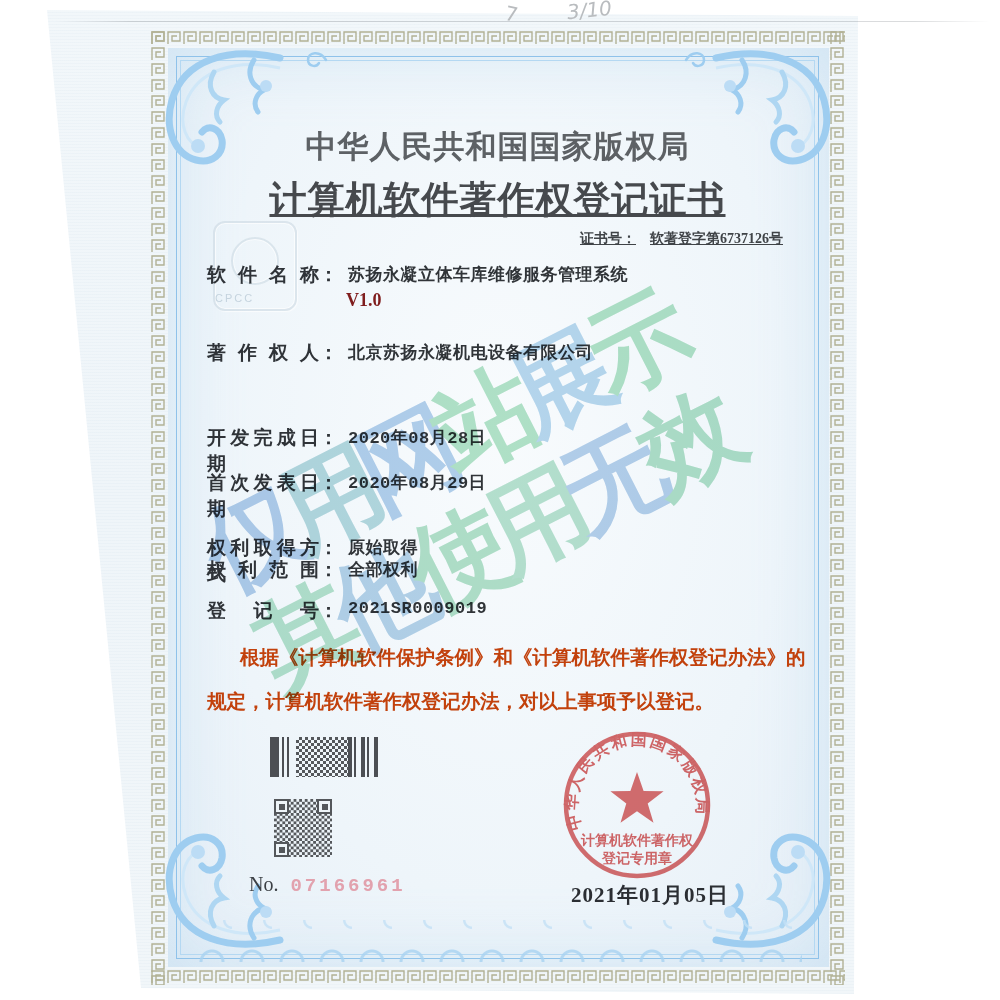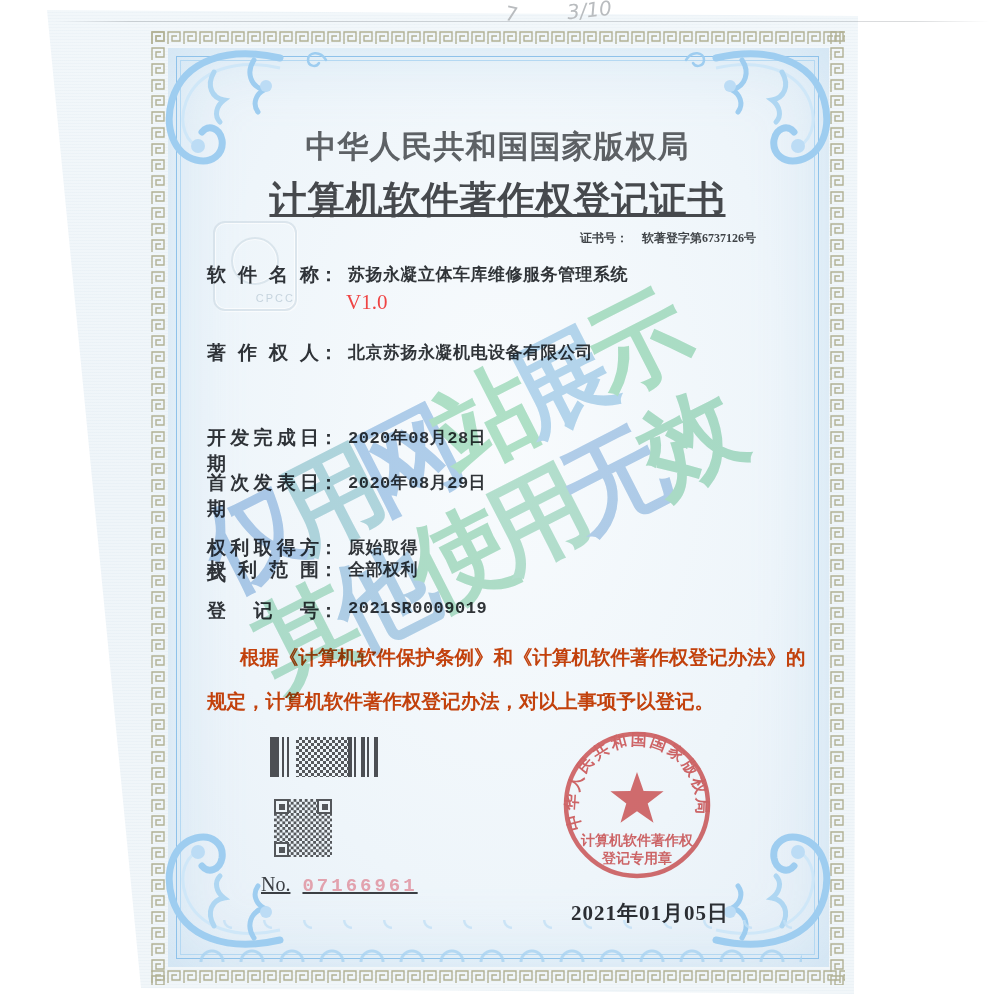--- a/index.html
+++ b/index.html
@@ -47,38 +47,38 @@
        radial-gradient(circle 11px at 40px 0px,  rgba(0,0,0,0) 6px, #c4e1f6 7px 8.5px, rgba(0,0,0,0) 9.5px);
      background-size:40px 42px;background-repeat:repeat-x;}
 
   
   .emboss{position:absolute;left:213px;top:221px;width:80px;height:86px;border-radius:12px;
           border:2px solid rgba(186,201,213,.5);
           box-shadow:inset 0 0 0 1px rgba(255,255,255,.9), 1px 1px 1px rgba(255,255,255,.9);
           opacity:.75;}
   .emboss .ring{position:absolute;left:16px;top:14px;width:44px;height:44px;border-radius:50%;
                 border:2px solid rgba(190,205,216,.55);box-shadow:inset 0 0 0 1px rgba(255,255,255,.85);}
-  .emboss .etext{position:absolute;left:0;right:0;bottom:5px;text-align:right;
+  .emboss .etext{position:absolute;left:0;right:0;bottom:5px;text-align:left;
                  font-family:"Liberation Sans",sans-serif;font-size:11px;letter-spacing:2px;
                  color:rgba(165,185,200,.75);}
 
   
   .centerline{position:absolute;left:150px;width:695px;text-align:center;}
   .authority{top:126px;font-size:31px;font-weight:700;color:#5d6165;letter-spacing:1px;}
   .cert-title{top:175px;font-size:37px;font-weight:700;color:#46494d;letter-spacing:1px;text-decoration:underline;}
-  .certno{position:absolute;left:580px;top:230px;font-size:12px;font-weight:700;color:#3f4347;}
+  .certno{position:absolute;left:580px;top:230px;font-size:14px;font-weight:700;color:#3f4347;text-decoration:underline;}
   .certno .lbl{margin-right:14px;}
 
   
   .row{position:absolute;left:207px;display:flex;align-items:flex-start;font-family:Liberation Mono, monospace;}
   .flabel{display:inline-block;width:112px;font-size:19px;font-weight:700;color:#2f3338;
           text-align:justify;text-align-last:justify;}
   .colon{font-size:19px;font-weight:700;color:#2f3338;margin-right:10px;}
   .fvalue{font-size:17px;font-weight:600;color:#303438;letter-spacing:.5px;padding-top:1px;}
-  .r1{top:262px;} .r1b{position:absolute;left:346px;top:290px;font-size:21px;font-weight:400;color:#ef4444;}
+  .r1{top:262px;} .r1b{position:absolute;left:346px;top:290px;font-size:18px;font-weight:700;color:#7f1d1d;}
   .r2{top:340px;} .r3{top:425px;} .r4{top:470px;} .r5{top:535px;} .r6{top:557px;} .r7{top:598px;}
 
   
   .statement{position:absolute;left:207px;top:644px;width:612px;font-size:19.5px;font-weight:600;
              color:#c2410c;}
   .statement .l1{white-space:nowrap;padding-left:33px;}
   .statement .l2{white-space:nowrap;margin-top:17px;}
 
   
   .barcode{position:absolute;left:270px;top:737px;width:108px;height:40px;display:flex;}
@@ -88,27 +88,27 @@
      background:conic-gradient(#55585c 25%,rgba(0,0,0,0) 25% 50%,#55585c 50% 75%,rgba(0,0,0,0) 75%);
      background-size:6px 6px;}
   .bc-right{width:30px;height:100%;
      background:repeating-linear-gradient(90deg,#4c4f54 0 4px,rgba(0,0,0,0) 4px 6px,#4c4f54 6px 8px,rgba(0,0,0,0) 8px 13px);}
   .qr{position:absolute;left:274px;top:799px;width:58px;height:58px;
       background:conic-gradient(#55585c 25%,rgba(0,0,0,0) 25% 50%,#55585c 50% 75%,rgba(0,0,0,0) 75%);
       background-size:5.6px 5.6px;}
   .qf{position:absolute;width:15px;height:15px;border:2.5px solid #54575b;background:#eef4f8;box-sizing:border-box;}
   .qf::after{content:"";position:absolute;inset:2.5px;background:#54575b;}
   .qf.tl{left:0;top:0;} .qf.tr{right:0;top:0;} .qf.bl{left:0;bottom:0;}
-  .serial{position:absolute;left:261px;top:873px;font-size:20px;color:#3b3f44;text-decoration:underline;}
+  .serial{position:absolute;left:249px;top:873px;font-size:20px;color:#3b3f44;}
   .serial .digits{font-family:"Liberation Mono","DejaVu Sans Mono",monospace;font-size:19px;
                   color:#e2a2ae;letter-spacing:3px;margin-left:12px;font-weight:700;}
 
   
   .seal{position:absolute;left:556px;top:724px;width:162px;height:162px;mix-blend-mode:multiply;opacity:.92;}
-  .issue-date{position:absolute;left:571px;top:899px;font-size:21px;font-weight:700;color:#2b2e33;letter-spacing:1px;}
+  .issue-date{position:absolute;left:571px;top:881px;font-size:21px;font-weight:700;color:#2b2e33;letter-spacing:1px;}
 
   
   .wm{position:absolute;font-family:"Liberation Sans","DejaVu Sans",sans-serif;font-weight:700;
       font-size:100px;white-space:nowrap;mix-blend-mode:multiply;opacity:.62;
       transform-origin:left center;transform:rotate(-27deg);letter-spacing:-14px;}
   .wm1{left:212px;top:494px;}
   .wm2{left:264px;top:592px;}
 </style>
 </head>
 <body>

